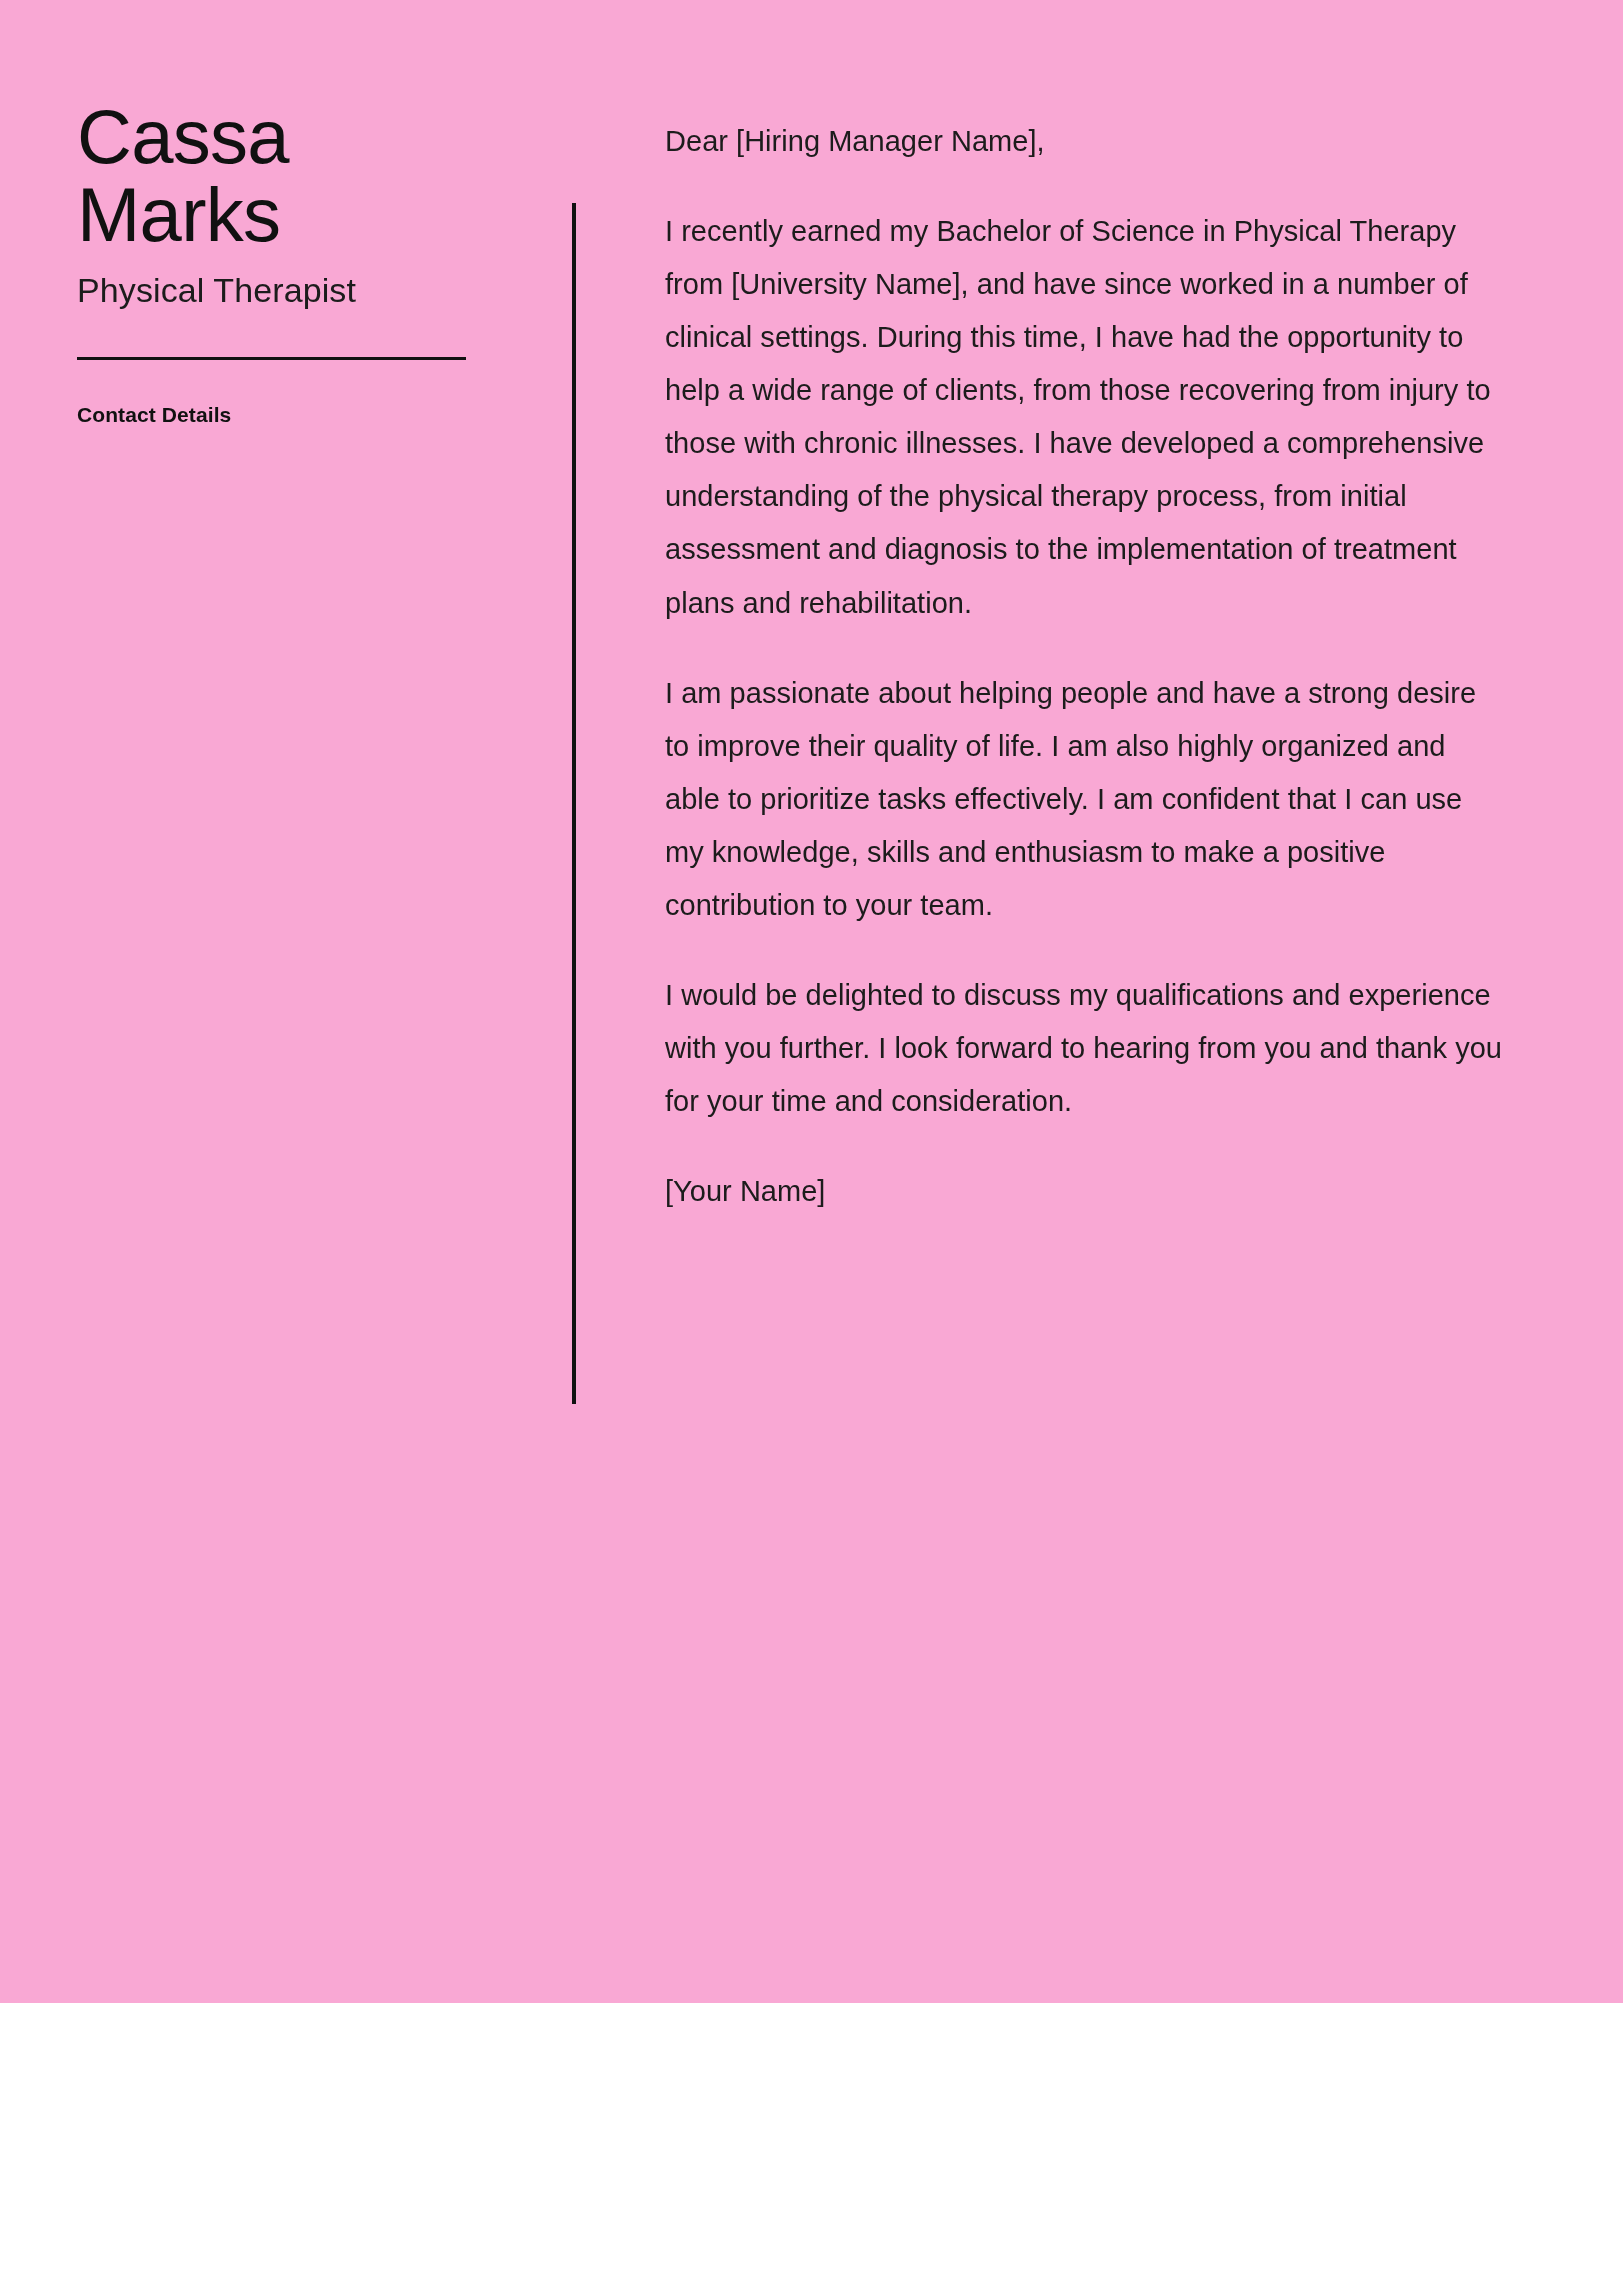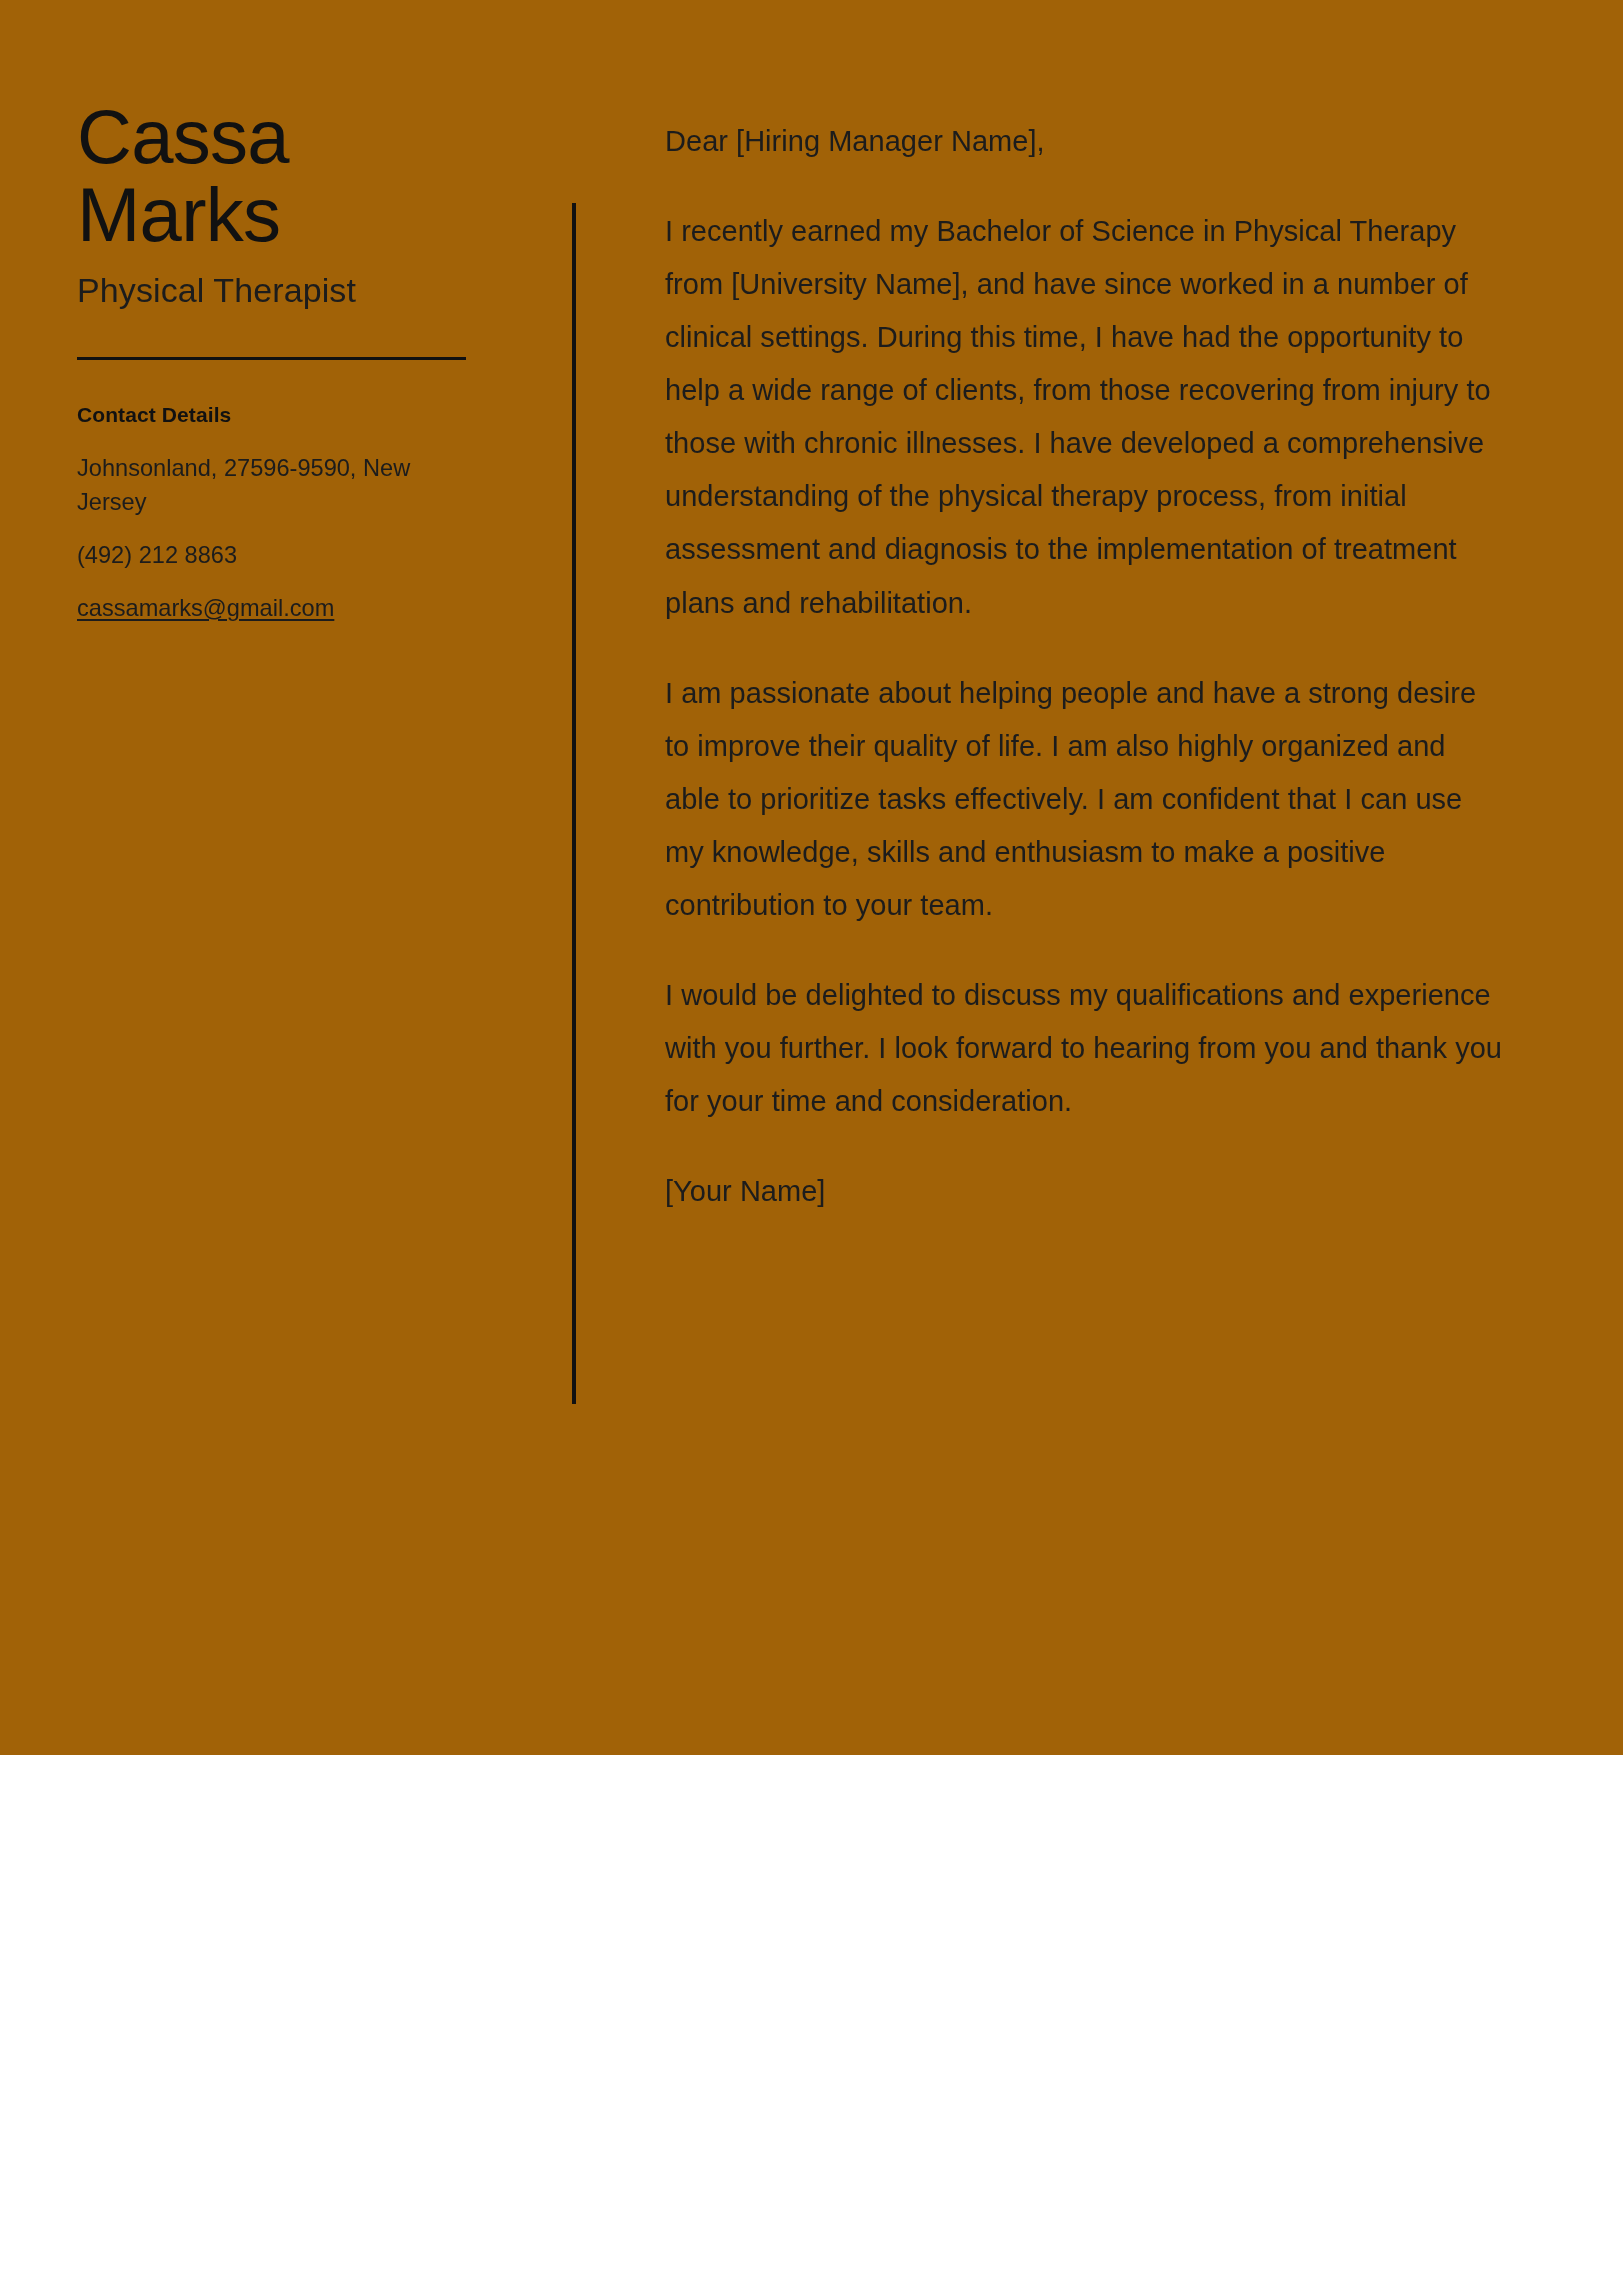--- a/index.html
+++ b/index.html
@@ -8,22 +8,22 @@
     background: #ffffff;
   }
   body {
     font-family: "Liberation Sans", "DejaVu Sans", sans-serif;
     color: #1a1a1a;
   }
 
   .page {
     position: relative;
     width: 1623px;
-    height: 1755px;
-    background: #a16207;
+    height: 2003px;
+    background: #f9a8d4;
     overflow: hidden;
     box-sizing: border-box;
   }
 
   
   .sidebar {
     position: absolute;
     left: 77px;
     top: 98px;
     width: 458px;
@@ -146,27 +146,20 @@
       <span class="name-line">Cassa</span>
       <span class="name-line">Marks</span>
     </div>
 
     <span class="job-title">Physical Therapist</span>
 
     <div class="sidebar-rule"></div>
 
     <div class="contact-heading">Contact Details</div>
 
-    <div class="contact-list">
-      <div class="contact-item">Johnsonland, 27596-9590, New Jersey</div>
-      <div class="contact-item">(492) 212 8863</div>
-      <div class="contact-item email">
-        <span class="email-link">cassamarks@gmail.com</span>
-      </div>
-    </div>
 
   </div>
 
   <div class="divider"></div>
 
   <div class="letter">
 
     <p class="salutation">Dear [Hiring Manager Name],</p>
 
 

